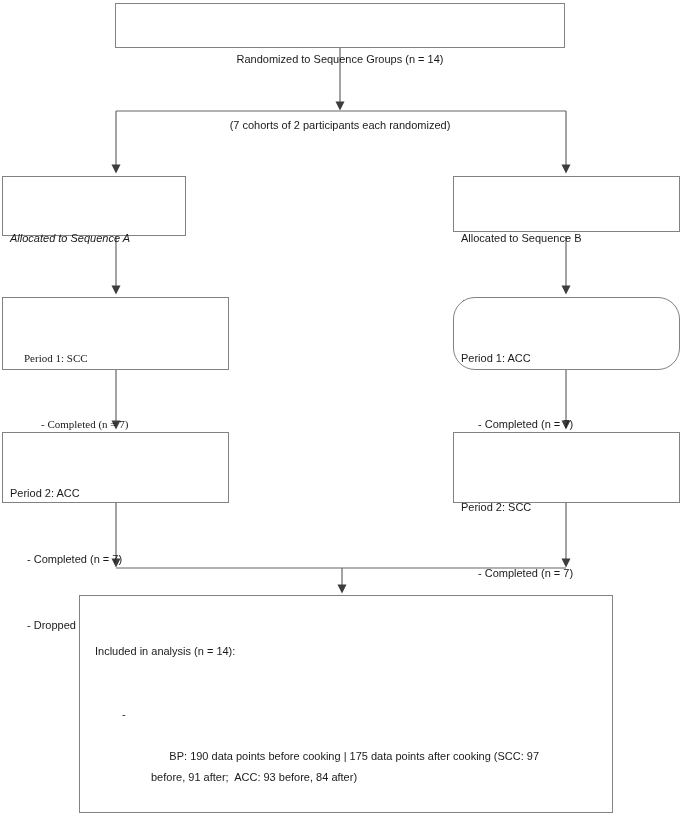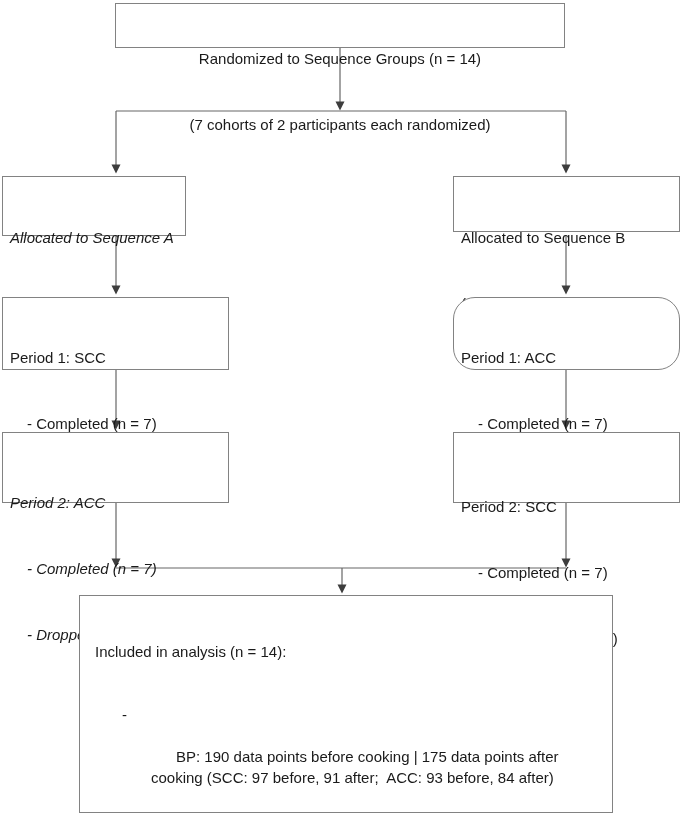--- a/index.html
+++ b/index.html
@@ -10,29 +10,29 @@
     color:var(--text-color,#1a1a1a);
   }
   .canvas { position:absolute; inset:0; width:685px; height:816px; }
   svg.connectors { position:absolute; left:0; top:0; pointer-events:none; }
   .cline { stroke:var(--line-color,#666); stroke-width:1.2; fill:none; }
   .ahead { fill:var(--arrow-color,#3d3d3d); stroke:none; }
 
   .box {
     position:absolute; box-sizing:border-box; background:var(--bg-color,#fff);
     border:1px solid var(--border-color,#828282);
-    font-size:15px; line-height:22px; white-space:pre-wrap;
+    font-size:11px; line-height:22px; white-space:pre-wrap;
   }
   .box-center { text-align:center; }
   #randomized { left:115px; top:3px;   width:450px; height:45px; padding-top:0px; }
   #seq-a      { left:2px;   top:176px; width:184px; height:60px; padding:6px 4px 0 7px;font-style:italic; }
   #seq-b      { left:453px; top:176px; width:227px; height:56px; padding:6px 4px 0 7px; }
-  #p1-a       { left:2px;   top:297px; width:227px; height:73px; padding:5px 4px 0 7px; }
+  #p1-a       { left:2px;   top:297px; width:227px; height:73px; padding:5px 4px 0 21px;font-family:Liberation Serif, serif; }
   #p1-b       { left:453px; top:297px; width:227px; height:73px; padding:5px 4px 0 7px;border-radius:22px; }
-  #p2-a       { left:2px;   top:432px; width:227px; height:71px; padding:15px 4px 0 7px;font-style:italic; }
+  #p2-a       { left:2px;   top:432px; width:227px; height:71px; padding:5px 4px 0 7px; }
   #p2-b       { left:453px; top:432px; width:227px; height:71px; padding:19px 4px 0 7px; }
   #analysis   { left:79px;  top:595px; width:534px; height:218px; padding:3px 6px 0 15px; line-height:21px; }
 
   .sub-item { margin-left:17px; }
   .a-item { position:relative; padding-left:56px; padding-right:30px; }
   .a-marker { position:absolute; left:27px; top:0; }
   .a-text { white-space:pre-wrap; }
 </style>
 </head>
 <body>

